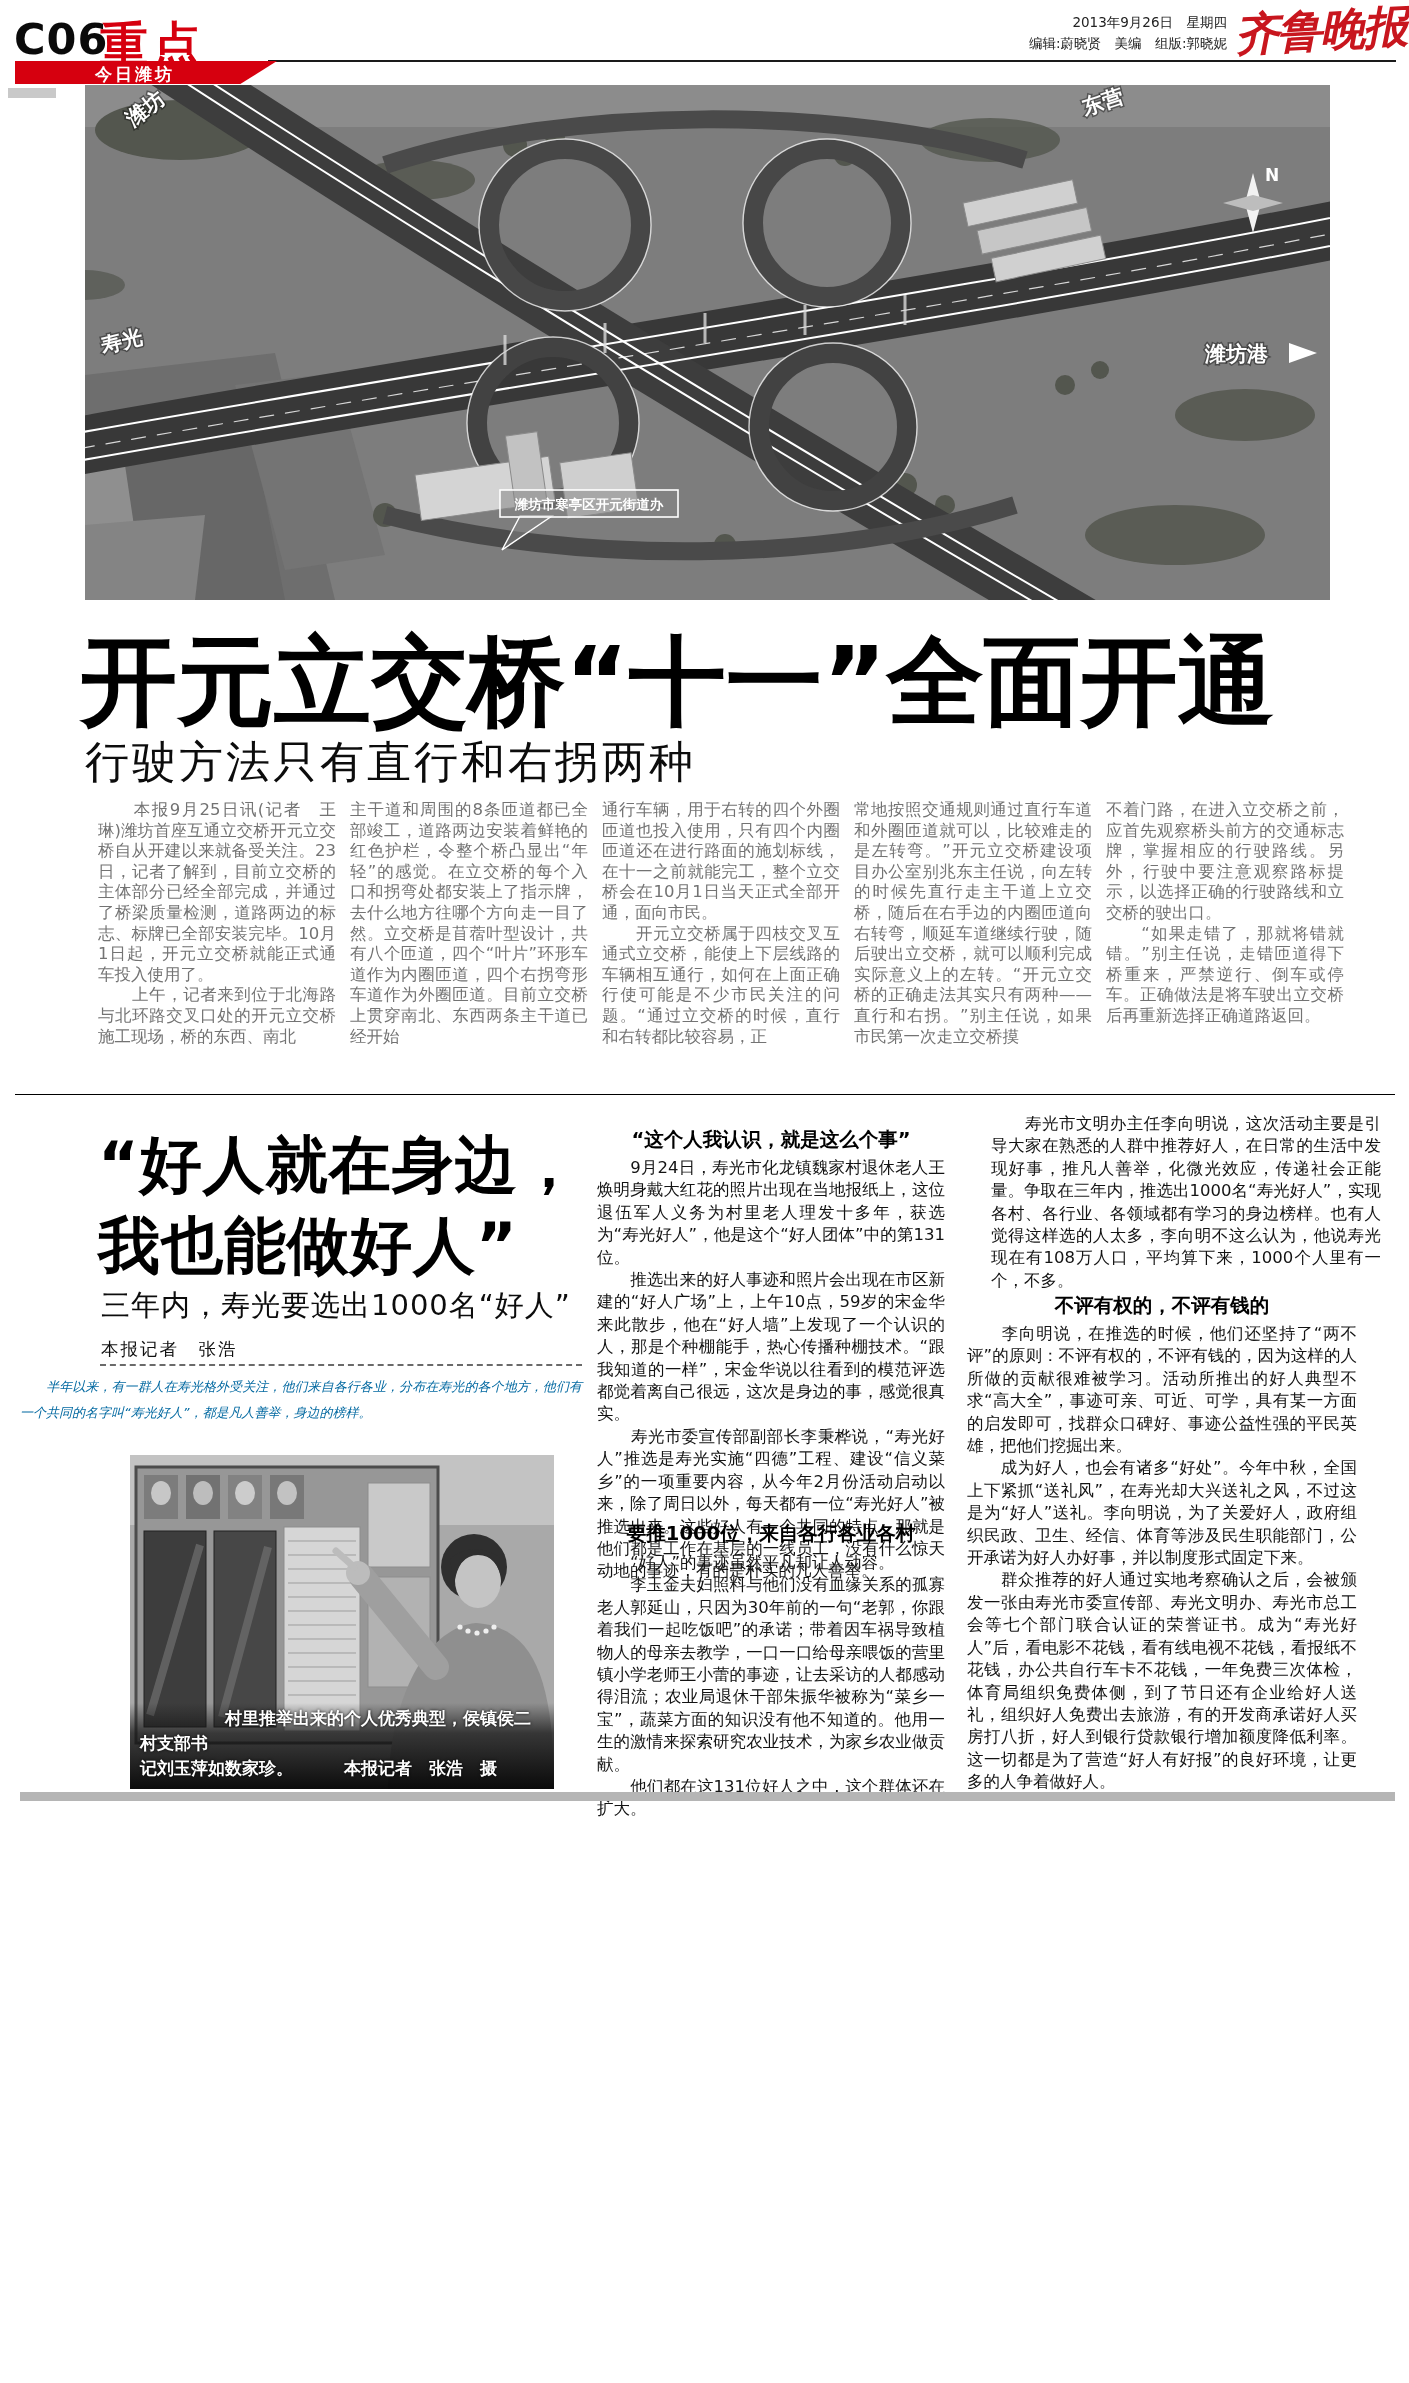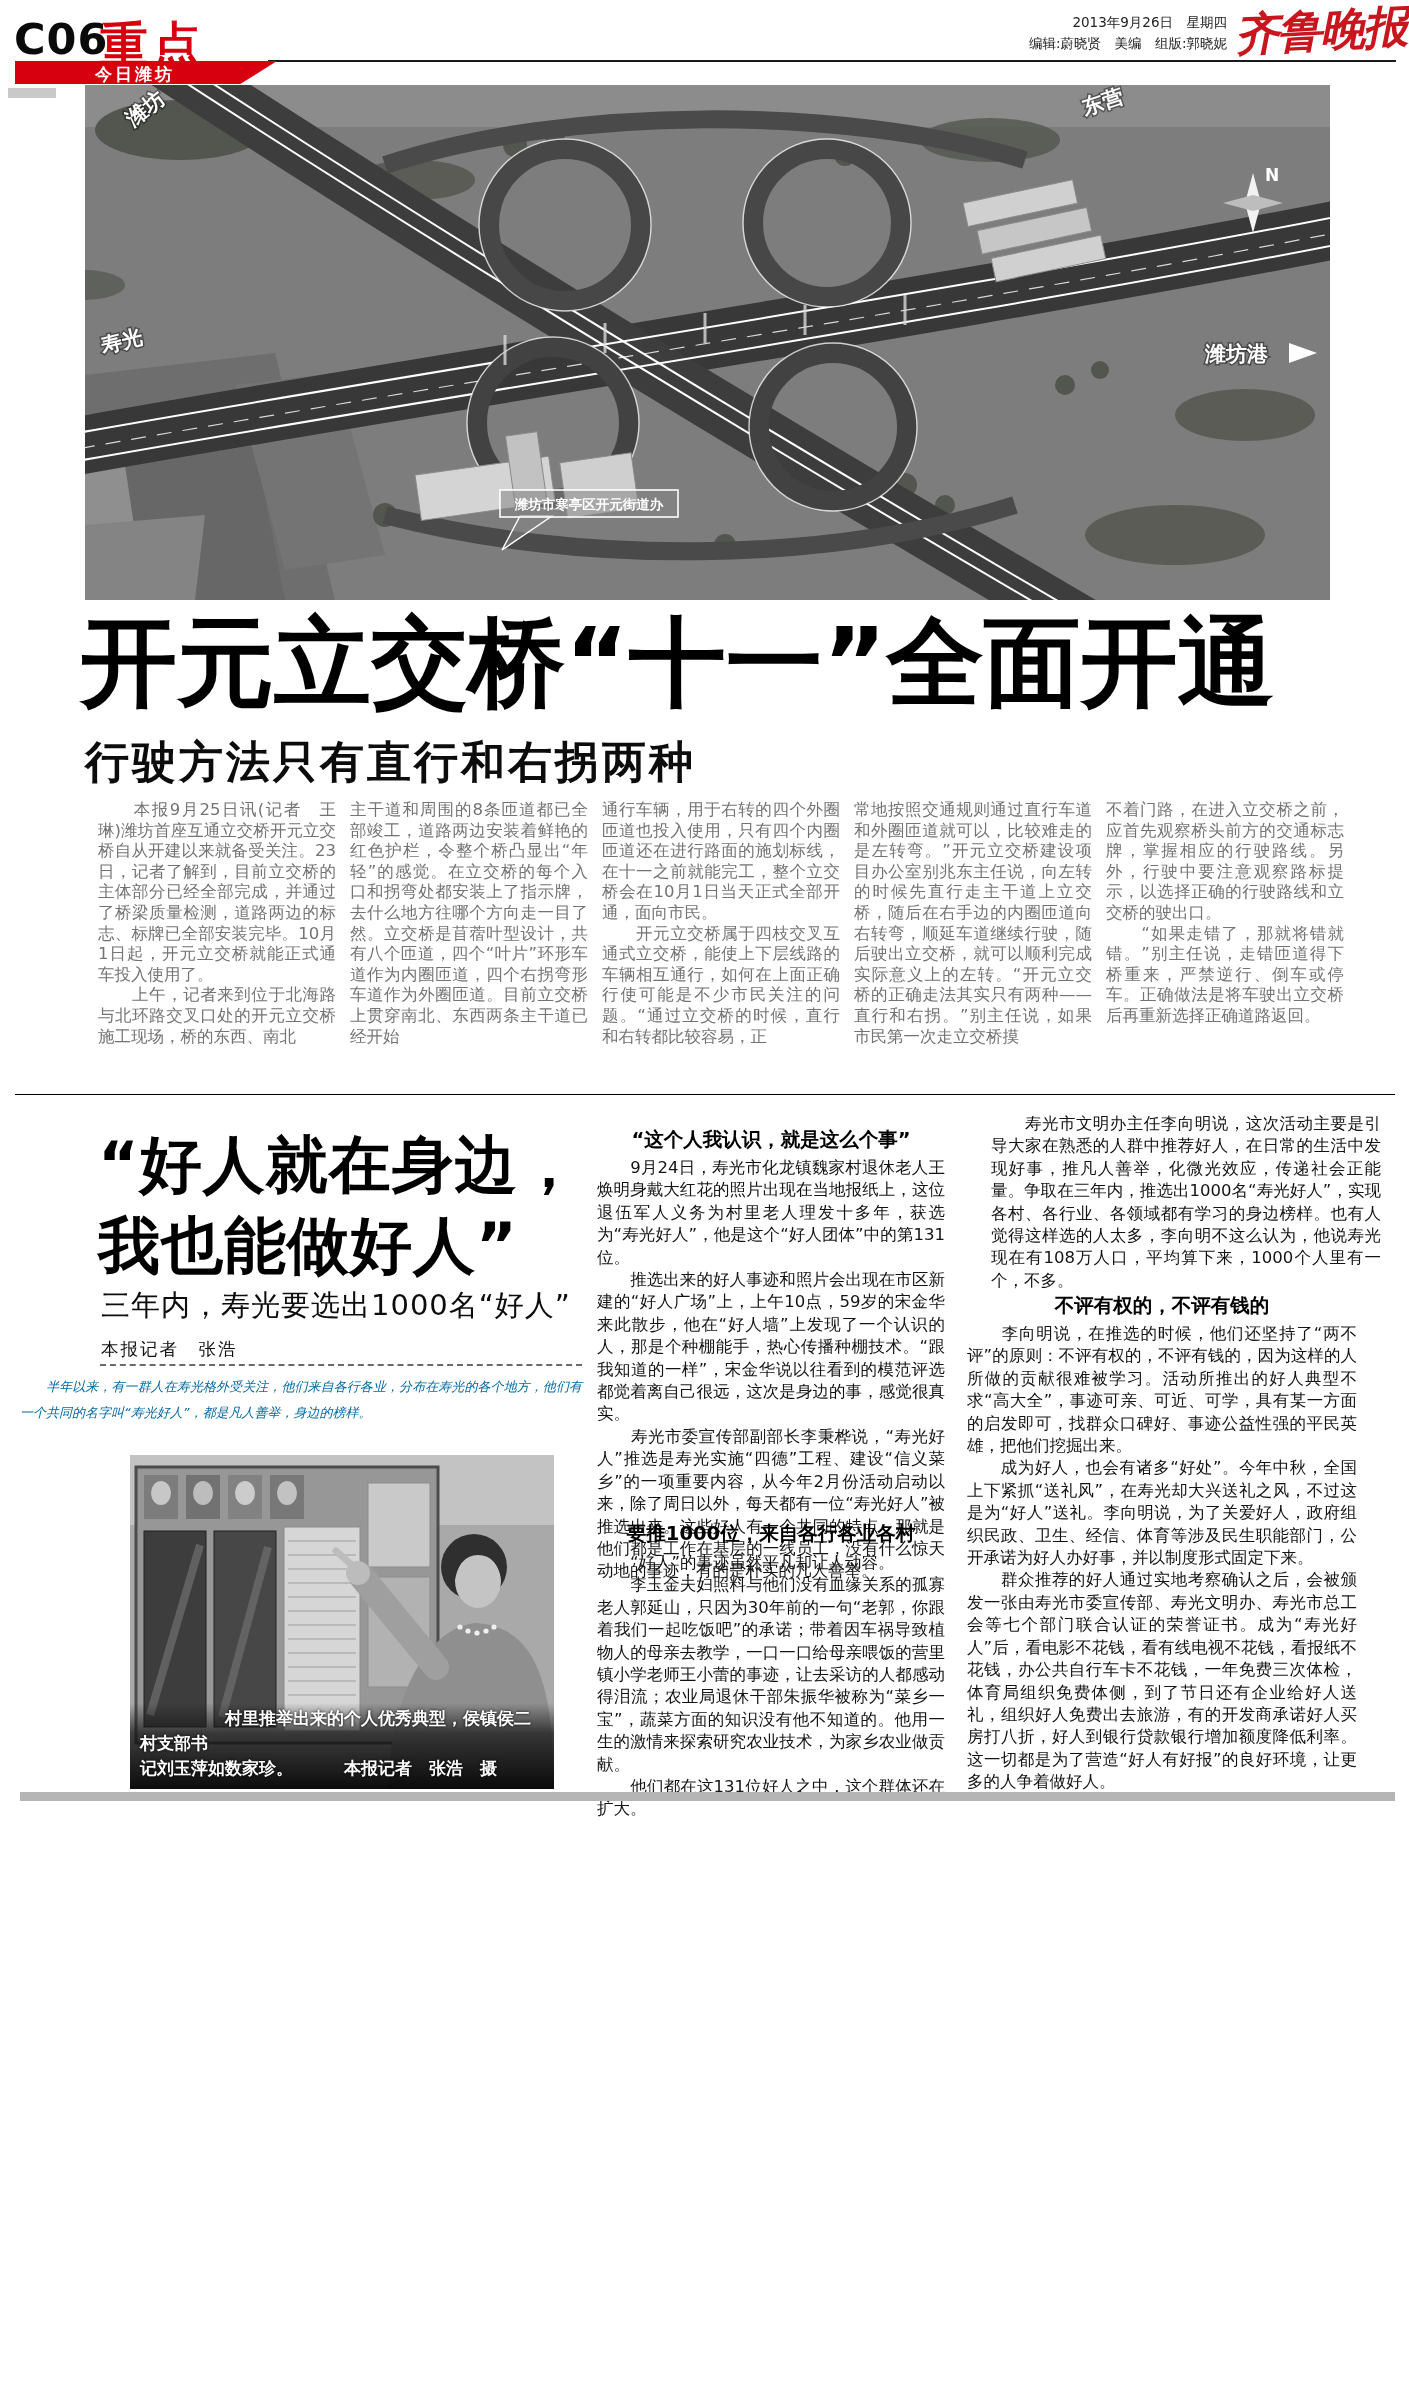--- a/index.html
+++ b/index.html
@@ -17,23 +17,23 @@
     font-family:"DejaVu Serif","Liberation Serif",serif;font-weight:bold;font-style:italic;
     transform:rotate(-3deg);letter-spacing:-2px;line-height:1.1;}
   #top-rule{left:268px;top:60px;width:1128px;height:2px;background:#1a1a1a;}
   #banner{left:15px;top:61px;width:262px;height:23px;background:#d6000f;
     clip-path:polygon(0 0,100% 0,86% 100%,0 100%);}
   #banner .t{position:absolute;left:80px;top:2px;color:#fff;font-size:17px;font-weight:bold;letter-spacing:3px;}
   #gray-stub{left:8px;top:88px;width:48px;height:10px;background:#c9c9c9;}
   
   #photo1{left:85px;top:85px;width:1245px;height:515px;background:#7d7d7d;overflow:hidden;}
   
-  #a1-headline{left:80px;top:612px;width:1290px;font-size:97px;font-weight:900;
+  #a1-headline{left:80px;top:631px;width:1290px;font-size:97px;font-weight:900;
     line-height:1.05;white-space:nowrap;color:#000;letter-spacing:0px;}
-  #a1-subhead{left:85px;top:738px;font-size:44px;font-weight:700;letter-spacing:3px;color:#0c0c0c;line-height:1.1;}
+  #a1-subhead{left:85px;top:738px;font-size:44px;font-weight:400;letter-spacing:3px;color:#0c0c0c;line-height:1.1;}
   .bodycol{top:800px;width:238px;font-size:16.5px;line-height:20.6px;
     text-align:justify;white-space:pre-line;color:#737373;}
   #sep-rule{left:15px;top:1094px;width:1380px;height:1px;background:#000;}
   
   #a2-headline{left:98px;top:1124px;font-size:62px;font-weight:900;line-height:81px;
     white-space:pre-line;color:#000;letter-spacing:1px;}
   #a2-subtitle{left:101px;top:1286px;font-size:29px;color:#0c0c0c;letter-spacing:1px;}
   #a2-byline{left:101px;top:1337px;font-size:17.5px;letter-spacing:2px;color:#111;}
   #a2-dash{left:100px;top:1364px;width:482px;height:0;border-top:2px dashed #6a6a6a;}
   #a2-intro{left:20px;top:1374px;width:562px;font-size:13px;line-height:25.5px;

